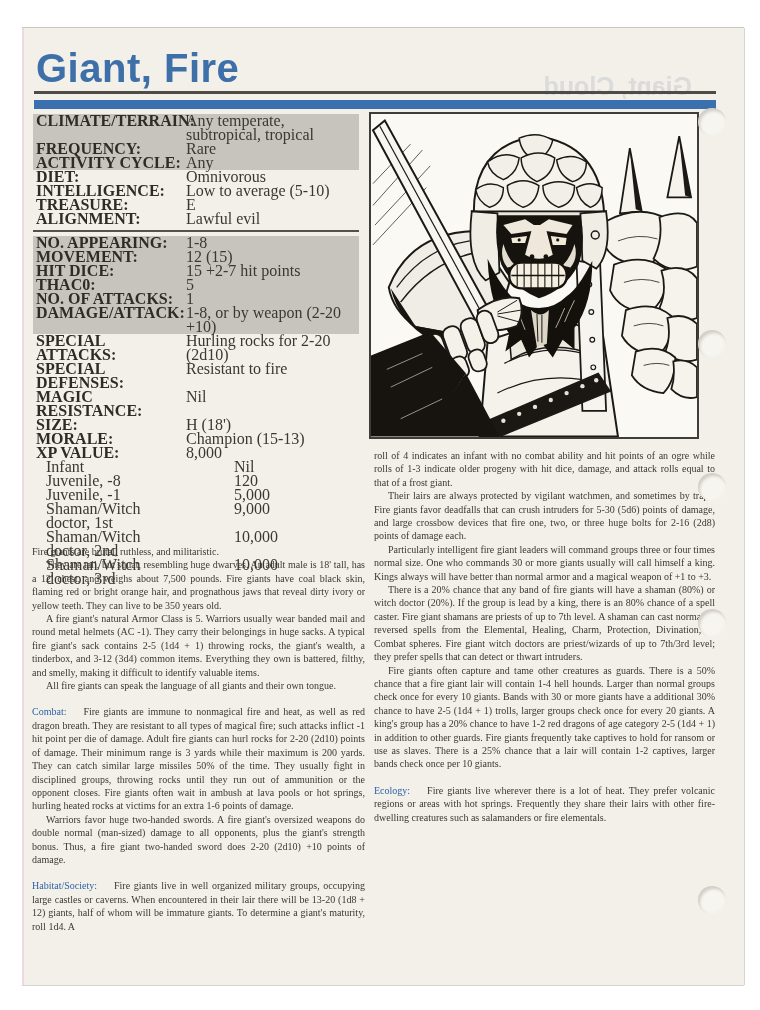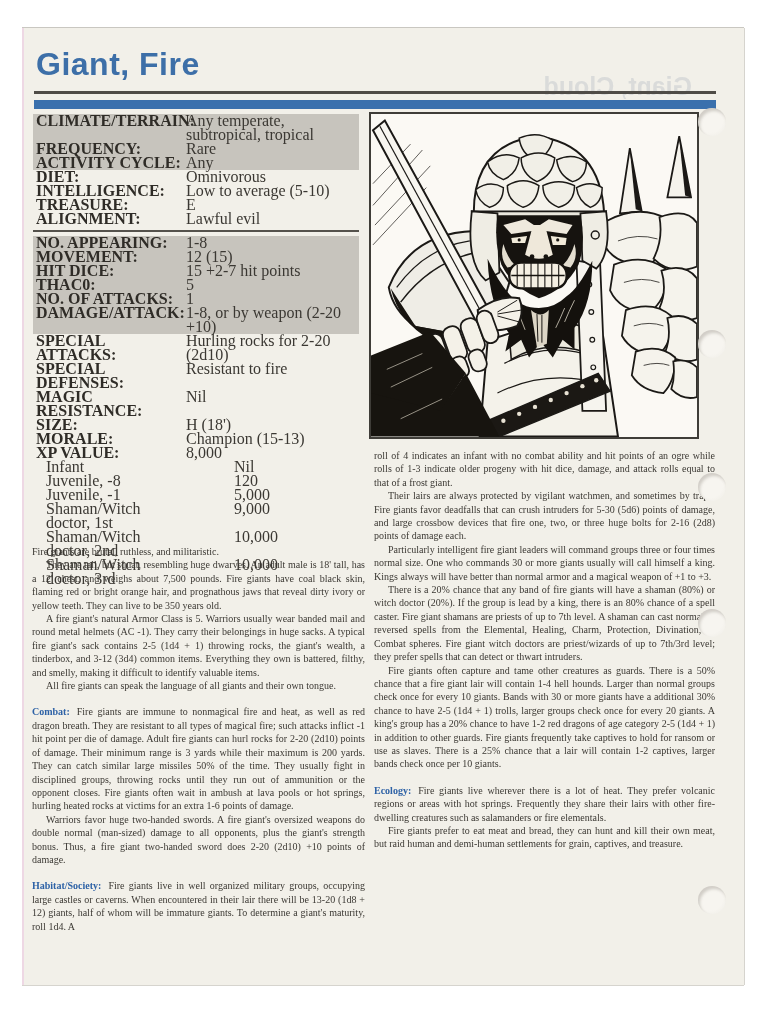--- a/index.html
+++ b/index.html
@@ -15,21 +15,21 @@
   .canvas{position:relative;width:760px;height:1010px;background:#ffffff;overflow:hidden;}
   .page{
     position:absolute;left:22px;top:28px;width:720px;height:957px;
     background:var(--paper);
     border-left:2px solid #eed8e4;
     box-shadow:0 -1px 0 #c9c7c1, 1px 0 0 #d6d4ce, 0 1px 0 #d6d4ce;
   }
   .page-title{
     position:absolute;left:12px;top:18px;
     font-family:"Liberation Sans","DejaVu Sans",sans-serif;
-    font-weight:bold;font-size:32px;letter-spacing:0.5px;
+    font-weight:bold;font-size:40px;letter-spacing:0.5px;
     color:var(--title-blue);
   }
   .ghost-title{
     position:absolute;left:468px;top:44px;width:200px;
     font-family:"Liberation Sans","DejaVu Sans",sans-serif;
     font-weight:bold;font-size:25px;color:rgba(95,110,140,0.16);
     transform:scaleX(-1);white-space:nowrap;
   }
   .rule-dark{position:absolute;left:10px;top:63px;width:682px;height:3px;background:#4f4c47;}
   .bar-blue{position:absolute;left:10px;top:72px;width:682px;height:9px;background:var(--bar-blue);}
@@ -49,21 +49,21 @@
     background:#fbf9f4;border:2px solid #3f3d38;box-sizing:border-box;
   }
   .illo svg{display:block;width:100%;height:100%;}
 
   .col{position:absolute;color:var(--ink);font-size:10px;line-height:13.4px;text-align:justify;}
   .col-left{left:8px;top:517px;width:333px;}
   .col-right{left:350px;top:421px;width:341px;}
   .col p{margin:0;}
   .col p.indent{text-indent:14px;}
   .col p.space{margin-top:13px;}
-  .lead{font-weight:bold;color:var(--section-blue);padding-right:7px;}
+  .lead{font-weight:normal;color:var(--section-blue);padding-right:17px;}
 
   .hole{
     position:absolute;width:28px;height:28px;border-radius:50%;
     background:radial-gradient(circle at 45% 45%, #f7f5f0 55%, #edebe4 100%);
     box-shadow:inset 2px 3px 3px rgba(110,105,95,0.28);
   }
 </style>
 </head>
 <body>
 
@@ -341,21 +341,20 @@
         <p class="indent">Warriors favor huge two-handed swords. A fire giant's oversized weapons do double normal (man-sized) damage to all opponents, plus the giant's strength bonus. Thus, a fire giant two-handed sword does 2-20 (2d10) +10 points of damage.</p>
         <p class="space"><span class="lead">Habitat/Society:</span>Fire giants live in well organized military groups, occupying large castles or caverns. When encountered in their lair there will be 13-20 (1d8 + 12) giants, half of whom will be immature giants. To determine a giant's maturity, roll 1d4. A</p>
       </div>
     <div class="col col-right" id="col-right">
         <p>roll of 4 indicates an infant with no combat ability and hit points of an ogre while rolls of 1-3 indicate older progeny with hit dice, damage, and attack rolls equal to that of a frost giant.</p>
         <p class="indent">Their lairs are always protected by vigilant watchmen, and sometimes by traps. Fire giants favor deadfalls that can crush intruders for 5-30 (5d6) points of damage, and large crossbow devices that fire one, two, or three huge bolts for 2-16 (2d8) points of damage each.</p>
         <p class="indent">Particularly intelligent fire giant leaders will command groups three or four times normal size. One who commands 30 or more giants usually will call himself a king. Kings always will have better than normal armor and a magical weapon of +1 to +3.</p>
         <p class="indent">There is a 20% chance that any band of fire giants will have a shaman (80%) or witch doctor (20%). If the group is lead by a king, there is an 80% chance of a spell caster. Fire giant shamans are priests of up to 7th level. A shaman can cast normal or reversed spells from the Elemental, Healing, Charm, Protection, Divination, or Combat spheres. Fire giant witch doctors are priest/wizards of up to 7th/3rd level; they prefer spells that can detect or thwart intruders.</p>
         <p class="indent">Fire giants often capture and tame other creatures as guards. There is a 50% chance that a fire giant lair will contain 1-4 hell hounds. Larger than normal groups check once for every 10 giants. Bands with 30 or more giants have a additional 30% chance to have 2-5 (1d4 + 1) trolls, larger groups check once for every 20 giants. A king's group has a 20% chance to have 1-2 red dragons of age category 2-5 (1d4 + 1) in addition to other guards. Fire giants frequently take captives to hold for ransom or use as slaves. There is a 25% chance that a lair will contain 1-2 captives, larger bands check once per 10 giants.</p>
         <p class="space"><span class="lead">Ecology:</span>Fire giants live wherever there is a lot of heat. They prefer volcanic regions or areas with hot springs. Frequently they share their lairs with other fire-dwelling creatures such as salamanders or fire elementals.</p>
-        <p class="indent">Fire giants prefer to eat meat and bread, they can hunt and kill their own meat, but raid human and demi-human settlements for grain, captives, and treasure.</p>
       </div>
 
     <div class="hole" style="left:674px;top:80px;"></div>
     <div class="hole" style="left:674px;top:302px;"></div>
     <div class="hole" style="left:674px;top:445px;"></div>
     <div class="hole" style="left:674px;top:581px;"></div>
     <div class="hole" style="left:674px;top:858px;"></div>
   </div>
 </div>
 

